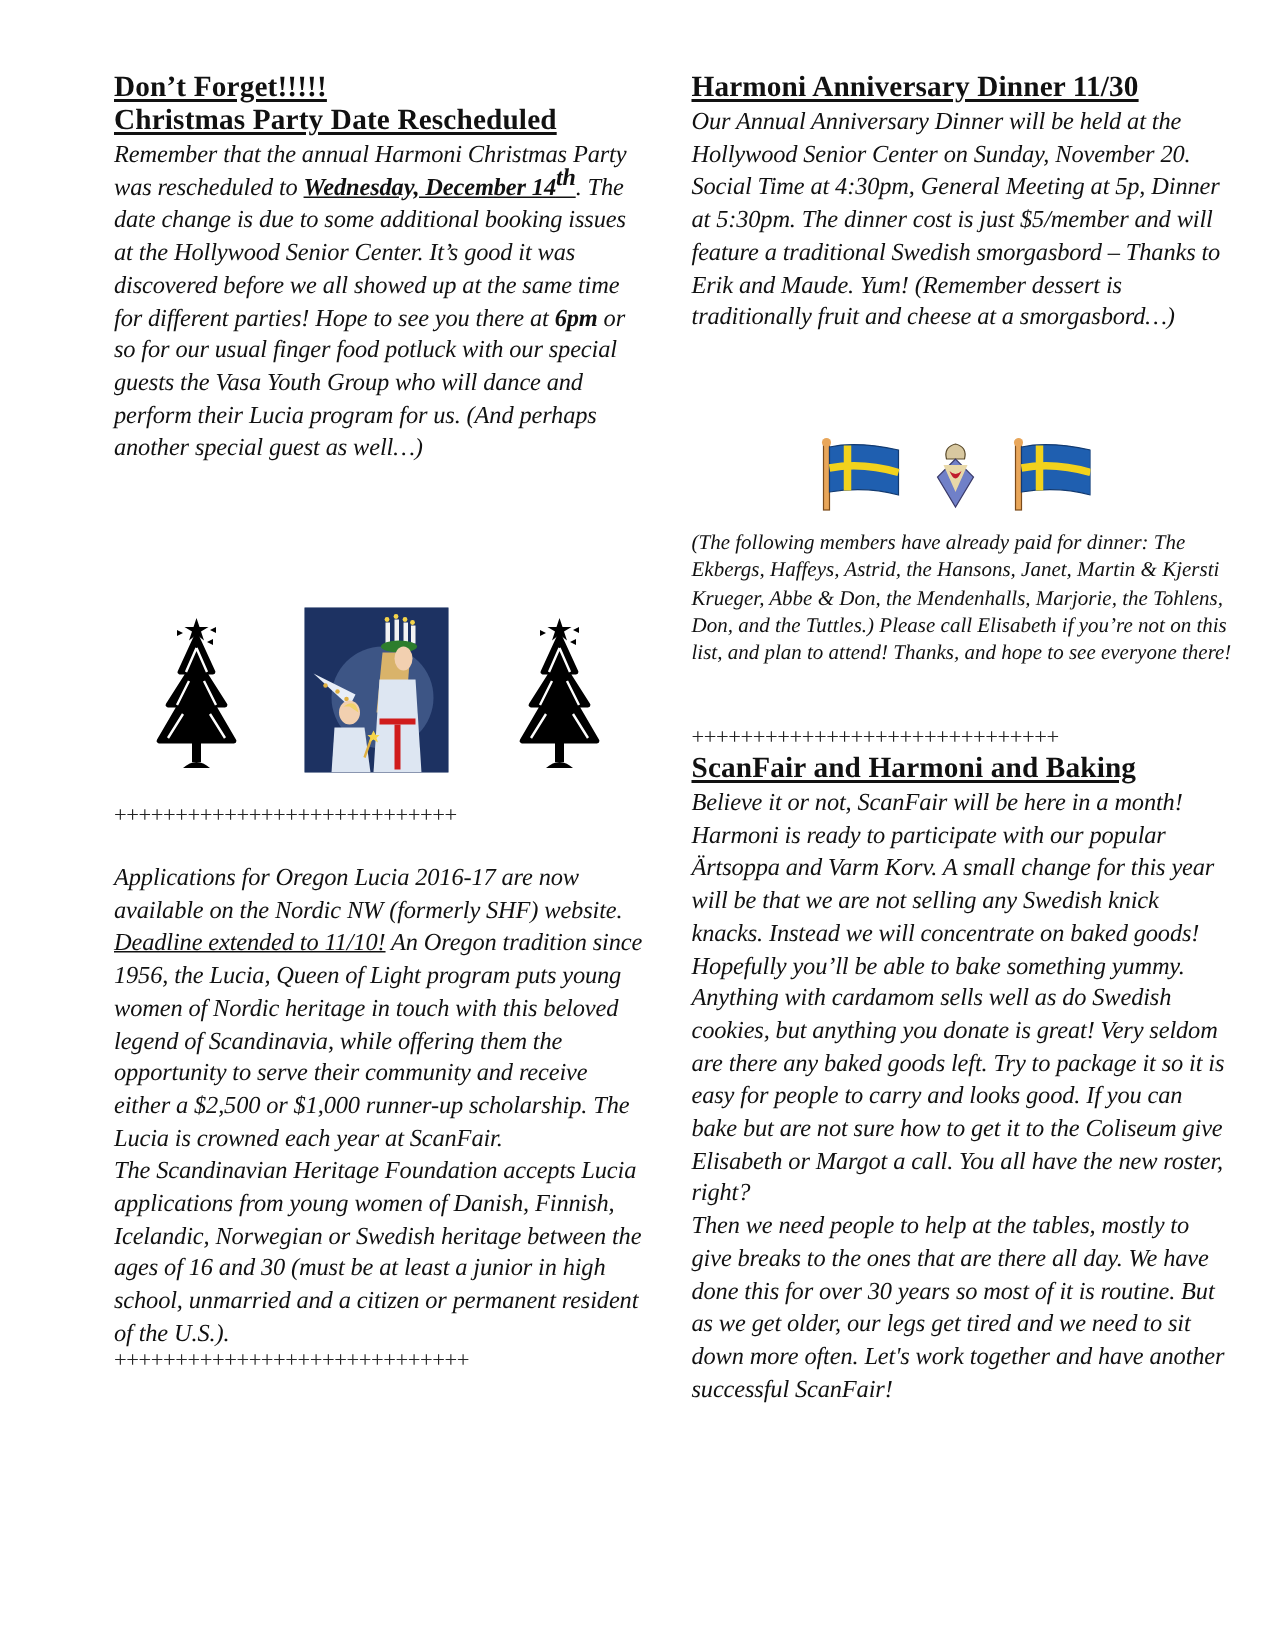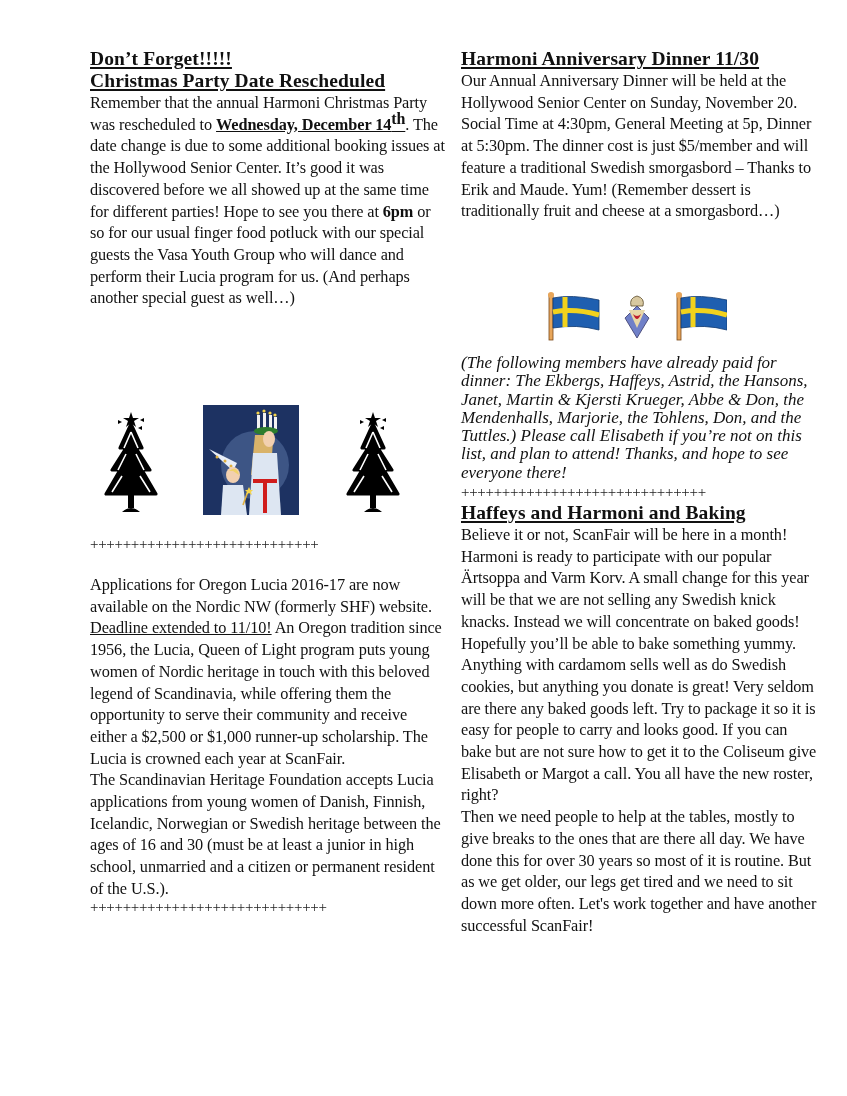--- a/index.html
+++ b/index.html
@@ -1,27 +1,27 @@
 <!DOCTYPE html>
 <html><head>
   <meta charset="utf-8">
   <style>
     html, body { margin: 0; padding: 0; background: #ffffff; }
     body { width: 847px; height: 1096px; position: relative; overflow: hidden;
            font-family: "Liberation Serif", "DejaVu Serif", serif; color: #111; }
     .col { position: absolute; top: 48px; }
-    .col-left { left: 90px; width: 355px; }
+    .col-left { left: 76px; width: 355px; }
     .col-right { left: 461px; width: 360px; }
     .h { font-weight: bold; text-decoration: underline; font-size: 19.5px; line-height: 22px;
          letter-spacing: 0.1px; text-decoration-thickness: 2px; text-underline-offset: 2px; }
-    .p { font-size: 16.3px; line-height: 21.7px; letter-spacing: -0.1px; }
+    .p { font-size: 16.3px; line-height: 21.7px; letter-spacing: -0.1px; font-style: italic; }
     .p b { font-weight: bold; }
     .u { text-decoration: underline; }
     .sep { font-size: 15px; line-height: 20px; letter-spacing: -0.3px; color: #222; white-space: nowrap; }
-    .ital { font-style: italic; font-size: 17px; line-height: 18.3px; }
+    .ital { font-style: italic; font-size: 14px; line-height: 18.3px; }
     sup { font-size: 16px; line-height: 0; }
     .tree { position: absolute; }
     .lucia { position: absolute; left: 203px; top: 405px; width: 96px; height: 110px; background: #1d3262; overflow: hidden; }
     .flags { position: absolute; top: 292px; left: 547px; width: 180px; height: 50px; }
   </style>
 </head>
 <body>
 
 <div class="col col-left">
   <div class="h">Don’t Forget!!!!!</div>
@@ -125,16 +125,16 @@
     </g>
   </svg>
 </div>
 
 <div class="col col-right" style="top:354px">
   <div class="ital">(The following members have already paid for dinner: The Ekbergs, Haffeys, Astrid, the Hansons, Janet, Martin &amp; Kjersti Krueger, Abbe &amp; Don, the Mendenhalls, Marjorie, the Tohlens, Don, and the Tuttles.)  Please call Elisabeth if you’re not on this list, and plan to attend!  Thanks, and hope to see everyone there!</div>
 </div>
 
 <div class="col col-right" style="top:482px">
   <div class="sep">++++++++++++++++++++++++++++++</div>
-  <div class="h">Haffeys and Harmoni and Baking</div>
+  <div class="h">ScanFair and Harmoni and Baking</div>
   <div class="p">Believe it or not, ScanFair will be here in a month!  Harmoni is ready to participate with our popular Ärtsoppa and Varm Korv. A small change for this year will be that we are not selling any Swedish knick knacks. Instead we will concentrate on baked goods! Hopefully you’ll be able to bake something yummy. Anything with cardamom sells well as do Swedish cookies, but anything you donate is great! Very seldom are there any baked goods left. Try to package it so it is easy for people to carry and looks good.  If you can bake but are not sure how to get it to the Coliseum give Elisabeth or Margot a call. You all have the new roster, right?</div>
   <div class="p">Then we need people to help at the tables, mostly to give breaks to the ones that are there all day. We have done this for over 30 years so most of it is routine. But as we get older, our legs get tired and we need to sit down more often. Let's work together and have another successful ScanFair!</div>
 </div>
 
 </body></html>

